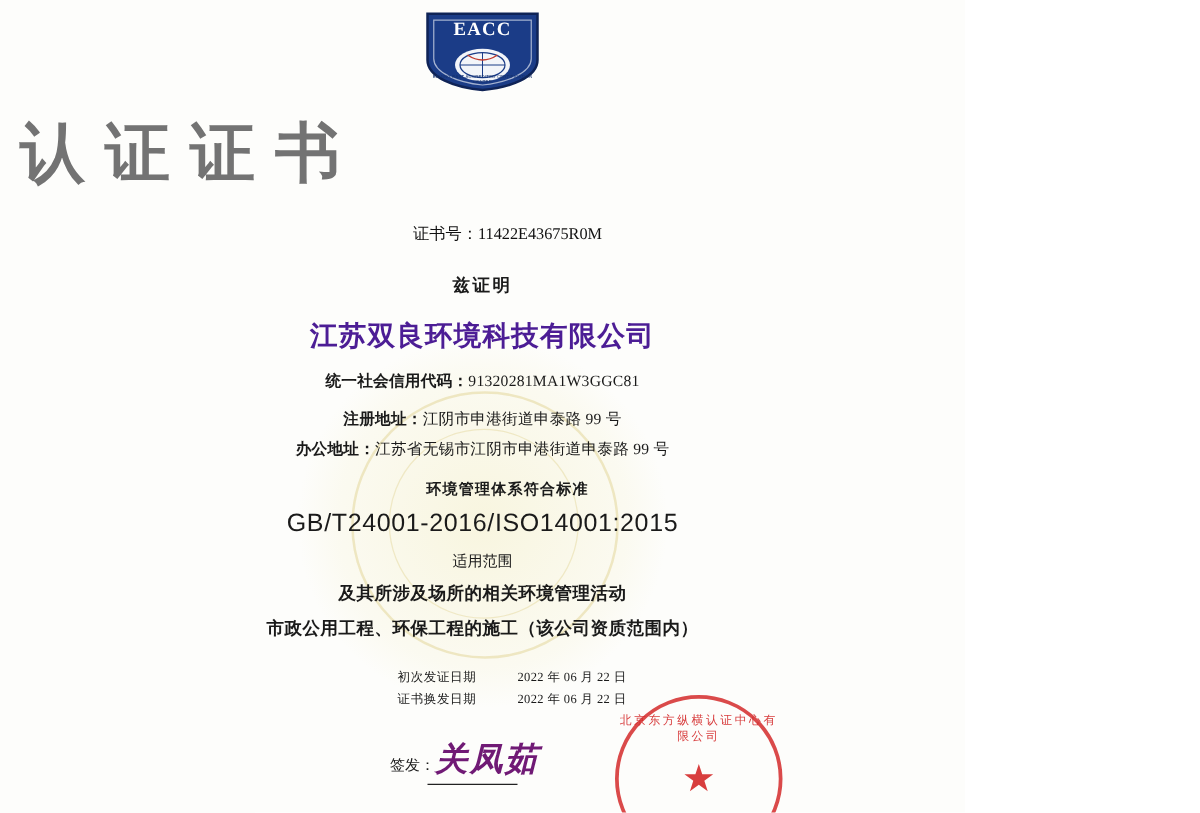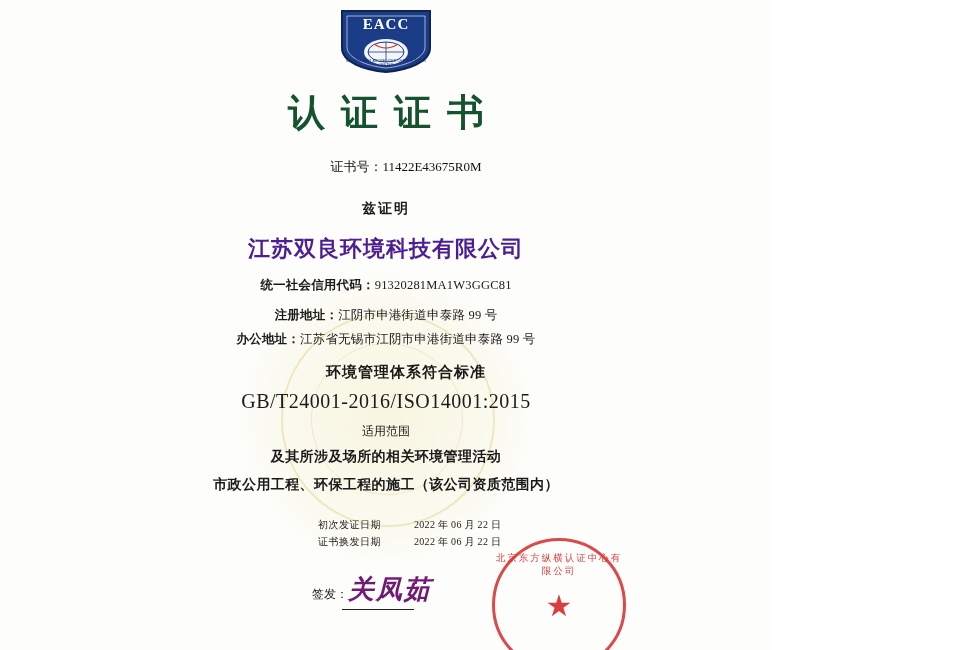--- a/index.html
+++ b/index.html
@@ -99,27 +99,27 @@
     width: 96px;
     text-align: center;
     font-size: 3.4px;
     color: #14306b;
     letter-spacing: 0.2px;
   }
 
   
   .title {
     margin-top: 14px;
-    text-align: center;
-    font-family: "Liberation Serif", serif;
-    font-size: 37px;
+    text-align: left;
+    font-family: "Liberation Serif", serif;
+    font-size: 52px;
     font-weight: bold;
     letter-spacing: 16px;
     text-indent: 16px;
-    color: #14532d;
+    color: #737373;
   }
 
   .cert-no {
     margin-top: 20px;
     text-align: center;
     font-size: 13px;
     font-family: "Liberation Serif", serif;
     color: #111;
     padding-left: 40px;
   }
@@ -151,31 +151,31 @@
     letter-spacing: 0.2px;
   }
   .kv .k { font-weight: bold; }
   .kv .v { }
 
   .kv.tight { margin-top: 7px; }
 
   .standard-line {
     margin-top: 15px;
     text-align: center;
-    font-size: 15px;
+    font-size: 12px;
     font-weight: bold;
     font-family: "Liberation Serif", serif;
     letter-spacing: 1px;
     padding-left: 40px;
   }
   .standard-code {
     margin-top: 8px;
     text-align: center;
     font-size: 20px;
-    font-family: Liberation Serif, serif;
+    font-family: Liberation Sans, sans-serif;
     letter-spacing: 0.5px;
   }
 
   .scope-label {
     margin-top: 10px;
     text-align: center;
     font-size: 12px;
     font-family: "Liberation Serif", serif;
   }
   .scope-line {

